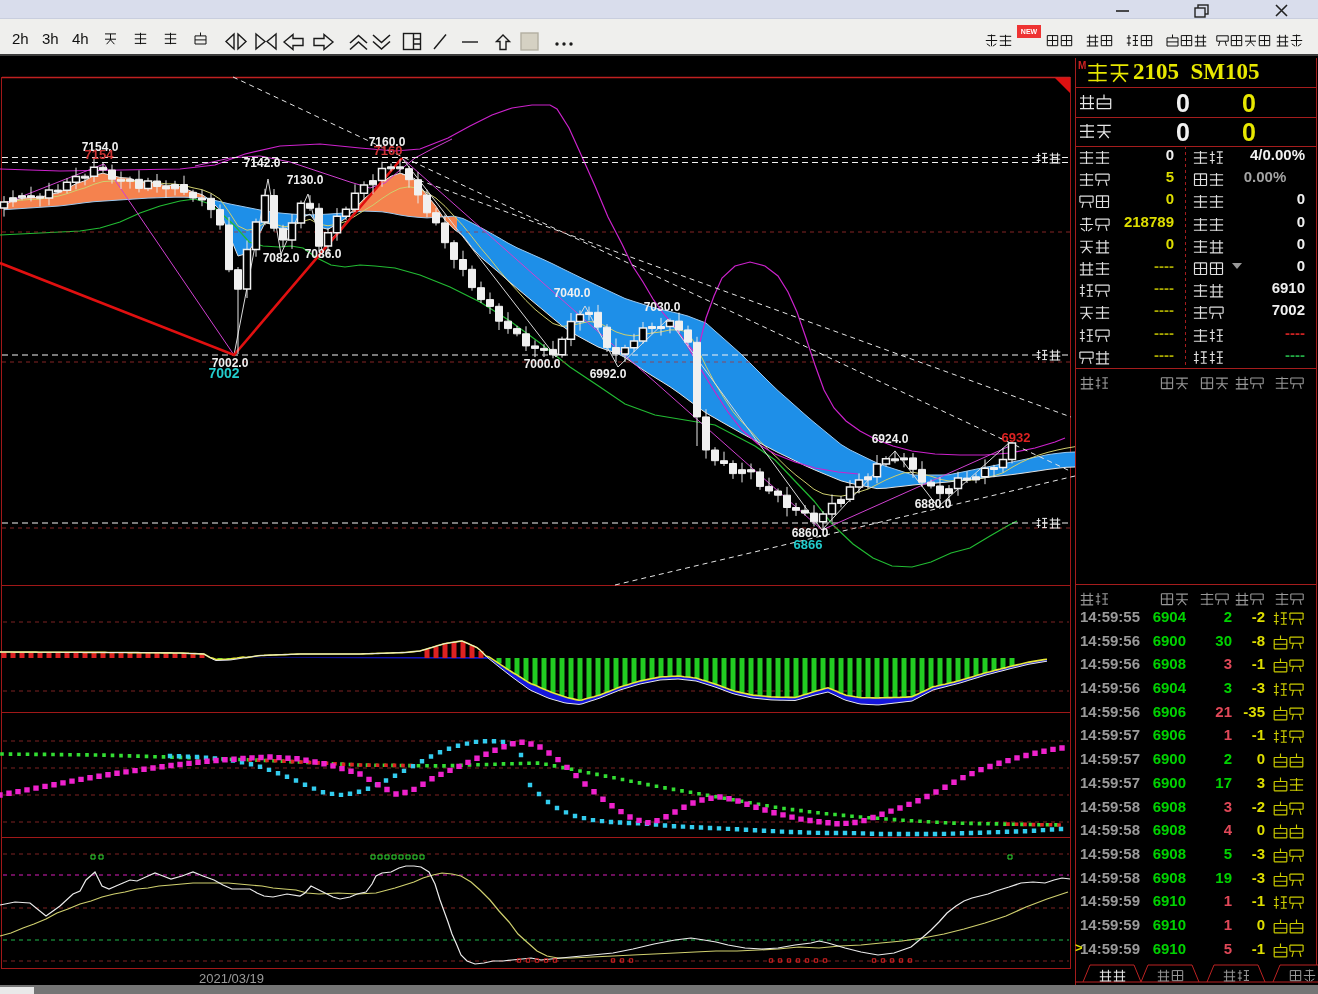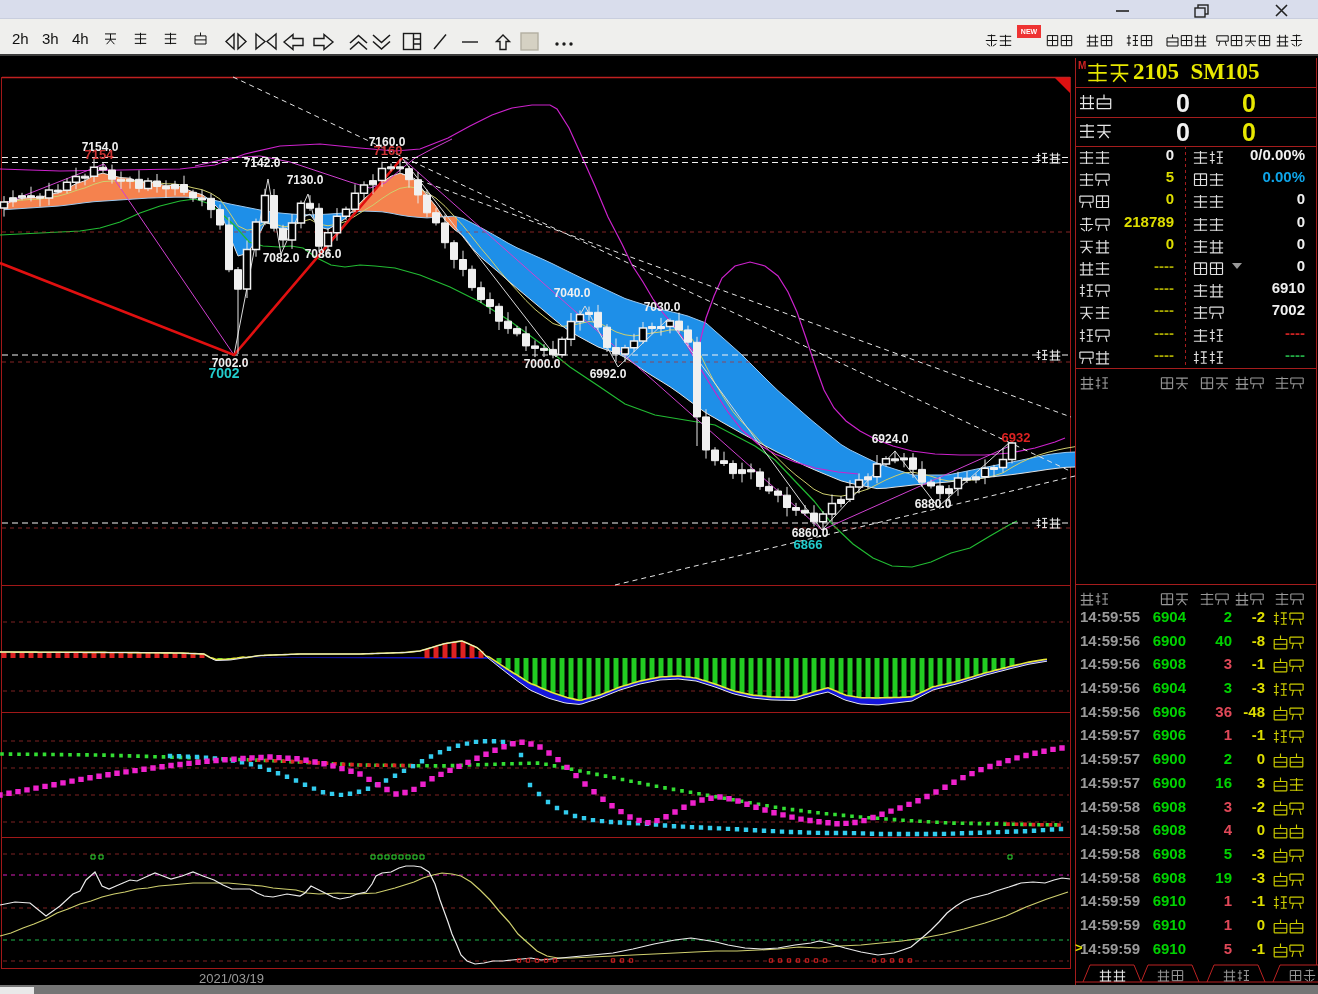--- a/index.html
+++ b/index.html
@@ -204,33 +204,33 @@
         <path d="M0.9 2.7L14.1 2.7M0.9 7.8L14.1 7.8M0.9 13.2L14.1 13.2M7.5 0.9L7.5 14.1" stroke="#e0e0e0" stroke-width="1.15" fill="none"></path>
       </svg><span style="display:inline-block;width:1px"></span><svg width="15" height="15" style="vertical-align:-2px" viewBox="0 0 15 15">
         <path d="M0.9 2.7L14.1 2.7M0.9 7.8L14.1 7.8M0.9 13.2L14.1 13.2M7.5 0.9L7.5 14.1" stroke="#e0e0e0" stroke-width="1.15" fill="none"></path>
       </svg><span style="display:inline-block;width:1px"></span></div>
     <div style="position:absolute;left:20px;top:90px;width:79px;text-align:right;color:#f0f0f0;font:bold 15px 'Liberation Sans'">0</div>
     <div style="position:absolute;left:118px;top:93px"><svg width="15" height="15" style="vertical-align:-2px" viewBox="0 0 15 15">
         <path d="M0.9 2.7L14.1 2.7M0.9 7.8L14.1 7.8M0.9 13.2L14.1 13.2M7.5 0.9L7.5 14.1" stroke="#e0e0e0" stroke-width="1.15" fill="none"></path>
       </svg><span style="display:inline-block;width:1px"></span><svg width="15" height="15" style="vertical-align:-2px" viewBox="0 0 15 15">
         <path d="M3.3 1.2L3.3 13.8M0.9 4.5L5.7 4.5M0.9 10.5L5.7 10.5M7.8 1.8L13.8 1.8M7.8 7.5L13.8 7.5M7.8 13.2L13.8 13.2M10.8 1.8L10.8 13.2" stroke="#e0e0e0" stroke-width="1.15" fill="none"></path>
       </svg><span style="display:inline-block;width:1px"></span></div>
-    <div style="position:absolute;left:150px;top:90px;width:80px;text-align:right;color:#f0f0f0;font:bold 15px 'Liberation Sans'">0/0.00%</div>
+    <div style="position:absolute;left:150px;top:90px;width:80px;text-align:right;color:#f0f0f0;font:bold 15px 'Liberation Sans'">4/0.00%</div>
     <div style="position:absolute;left:4px;top:115px"><svg width="15" height="15" style="vertical-align:-2px" viewBox="0 0 15 15">
         <path d="M0.9 2.7L14.1 2.7M0.9 7.8L14.1 7.8M0.9 13.2L14.1 13.2M7.5 0.9L7.5 14.1" stroke="#e0e0e0" stroke-width="1.15" fill="none"></path>
       </svg><span style="display:inline-block;width:1px"></span><svg width="15" height="15" style="vertical-align:-2px" viewBox="0 0 15 15">
         <path d="M0.9 2.1L14.1 2.1M0.9 2.1L0.9 8.2M14.1 2.1L14.1 8.2M0.9 8.2L14.1 8.2M4.5 8.2L3.0 13.8M10.5 8.2L12.0 13.8" stroke="#e0e0e0" stroke-width="1.15" fill="none"></path>
       </svg><span style="display:inline-block;width:1px"></span></div>
     <div style="position:absolute;left:20px;top:112px;width:79px;text-align:right;color:#dddd00;font:bold 15px 'Liberation Sans'">5</div>
     <div style="position:absolute;left:118px;top:115px"><svg width="15" height="15" style="vertical-align:-2px" viewBox="0 0 15 15">
         <path d="M1.5 1.8L13.5 1.8M1.5 1.8L1.5 13.5M13.5 1.8L13.5 13.5M1.5 13.5L13.5 13.5M1.5 7.5L13.5 7.5M7.5 1.8L7.5 13.5" stroke="#e0e0e0" stroke-width="1.15" fill="none"></path>
       </svg><span style="display:inline-block;width:1px"></span><svg width="15" height="15" style="vertical-align:-2px" viewBox="0 0 15 15">
         <path d="M0.9 2.7L14.1 2.7M0.9 7.8L14.1 7.8M0.9 13.2L14.1 13.2M7.5 0.9L7.5 14.1" stroke="#e0e0e0" stroke-width="1.15" fill="none"></path>
       </svg><span style="display:inline-block;width:1px"></span></div>
-    <div style="position:absolute;left:150px;top:112px;width:80px;text-align:right;color:#0ea5e9;font:bold 15px 'Liberation Sans'">0.00%</div>
+    <div style="position:absolute;left:150px;top:112px;width:80px;text-align:center;color:#a3a3a3;font:bold 15px 'Liberation Sans'">0.00%</div>
     <div style="position:absolute;left:4px;top:137px"><svg width="15" height="15" style="vertical-align:-2px" viewBox="0 0 15 15">
         <path d="M0.9 2.1L14.1 2.1M0.9 2.1L0.9 8.2M14.1 2.1L14.1 8.2M0.9 8.2L14.1 8.2M4.5 8.2L3.0 13.8M10.5 8.2L12.0 13.8" stroke="#e0e0e0" stroke-width="1.15" fill="none"></path>
       </svg><span style="display:inline-block;width:1px"></span><svg width="15" height="15" style="vertical-align:-2px" viewBox="0 0 15 15">
         <path d="M1.5 1.8L13.5 1.8M1.5 1.8L1.5 13.5M13.5 1.8L13.5 13.5M1.5 13.5L13.5 13.5M1.5 7.5L13.5 7.5M7.5 1.8L7.5 13.5" stroke="#e0e0e0" stroke-width="1.15" fill="none"></path>
       </svg><span style="display:inline-block;width:1px"></span></div>
     <div style="position:absolute;left:20px;top:134px;width:79px;text-align:right;color:#dddd00;font:bold 15px 'Liberation Sans'">0</div>
     <div style="position:absolute;left:118px;top:137px"><svg width="15" height="15" style="vertical-align:-2px" viewBox="0 0 15 15">
         <path d="M0.9 2.7L14.1 2.7M0.9 7.8L14.1 7.8M0.9 13.2L14.1 13.2M7.5 0.9L7.5 14.1" stroke="#e0e0e0" stroke-width="1.15" fill="none"></path>
       </svg><span style="display:inline-block;width:1px"></span><svg width="15" height="15" style="vertical-align:-2px" viewBox="0 0 15 15">
         <path d="M0.9 2.7L14.1 2.7M0.9 7.8L14.1 7.8M0.9 13.2L14.1 13.2M7.5 0.9L7.5 14.1" stroke="#e0e0e0" stroke-width="1.15" fill="none"></path>
@@ -378,21 +378,21 @@
     <div style="position:absolute;left:55px;top:552px;width:56px;text-align:right;color:#00d200;font:bold 15px 'Liberation Sans'">6904</div>
     <div style="position:absolute;left:115px;top:552px;width:42px;text-align:right;color:#00d200;font:bold 15px 'Liberation Sans'">2</div>
     <div style="position:absolute;left:155px;top:552px;width:35px;text-align:right;color:#dddd00;font:bold 15px 'Liberation Sans'">-2</div>
     <div style="position:absolute;left:198px;top:554px"><svg width="15" height="15" style="vertical-align:-2px" viewBox="0 0 15 15">
         <path d="M3.3 1.2L3.3 13.8M0.9 4.5L5.7 4.5M0.9 10.5L5.7 10.5M7.8 1.8L13.8 1.8M7.8 7.5L13.8 7.5M7.8 13.2L13.8 13.2M10.8 1.8L10.8 13.2" stroke="#cccc00" stroke-width="1.15" fill="none"></path>
       </svg><span style="display:inline-block;width:1px"></span><svg width="15" height="15" style="vertical-align:-2px" viewBox="0 0 15 15">
         <path d="M0.9 2.1L14.1 2.1M0.9 2.1L0.9 8.2M14.1 2.1L14.1 8.2M0.9 8.2L14.1 8.2M4.5 8.2L3.0 13.8M10.5 8.2L12.0 13.8" stroke="#cccc00" stroke-width="1.15" fill="none"></path>
       </svg><span style="display:inline-block;width:1px"></span></div>
     <div style="position:absolute;left:5px;top:576px;color:#9a9a9a;font:bold 15px 'Liberation Sans'">14:59:56</div>
     <div style="position:absolute;left:55px;top:576px;width:56px;text-align:right;color:#00d200;font:bold 15px 'Liberation Sans'">6900</div>
-    <div style="position:absolute;left:115px;top:576px;width:42px;text-align:right;color:#00d200;font:bold 15px 'Liberation Sans'">40</div>
+    <div style="position:absolute;left:115px;top:576px;width:42px;text-align:right;color:#00d200;font:bold 15px 'Liberation Sans'">30</div>
     <div style="position:absolute;left:155px;top:576px;width:35px;text-align:right;color:#dddd00;font:bold 15px 'Liberation Sans'">-8</div>
     <div style="position:absolute;left:198px;top:578px"><svg width="15" height="15" style="vertical-align:-2px" viewBox="0 0 15 15">
         <path d="M7.5 0.6L7.5 4.5M1.2 4.5L13.8 4.5M1.2 4.5L1.2 13.8M13.8 4.5L13.8 13.8M1.2 13.8L13.8 13.8M1.2 9.2L13.8 9.2" stroke="#cccc00" stroke-width="1.15" fill="none"></path>
       </svg><span style="display:inline-block;width:1px"></span><svg width="15" height="15" style="vertical-align:-2px" viewBox="0 0 15 15">
         <path d="M0.9 2.1L14.1 2.1M0.9 2.1L0.9 8.2M14.1 2.1L14.1 8.2M0.9 8.2L14.1 8.2M4.5 8.2L3.0 13.8M10.5 8.2L12.0 13.8" stroke="#cccc00" stroke-width="1.15" fill="none"></path>
       </svg><span style="display:inline-block;width:1px"></span></div>
     <div style="position:absolute;left:5px;top:599px;color:#9a9a9a;font:bold 15px 'Liberation Sans'">14:59:56</div>
     <div style="position:absolute;left:55px;top:599px;width:56px;text-align:right;color:#00d200;font:bold 15px 'Liberation Sans'">6908</div>
     <div style="position:absolute;left:115px;top:599px;width:42px;text-align:right;color:#e04858;font:bold 15px 'Liberation Sans'">3</div>
     <div style="position:absolute;left:155px;top:599px;width:35px;text-align:right;color:#dddd00;font:bold 15px 'Liberation Sans'">-1</div>
@@ -405,22 +405,22 @@
     <div style="position:absolute;left:55px;top:623px;width:56px;text-align:right;color:#00d200;font:bold 15px 'Liberation Sans'">6904</div>
     <div style="position:absolute;left:115px;top:623px;width:42px;text-align:right;color:#00d200;font:bold 15px 'Liberation Sans'">3</div>
     <div style="position:absolute;left:155px;top:623px;width:35px;text-align:right;color:#dddd00;font:bold 15px 'Liberation Sans'">-3</div>
     <div style="position:absolute;left:198px;top:625px"><svg width="15" height="15" style="vertical-align:-2px" viewBox="0 0 15 15">
         <path d="M3.3 1.2L3.3 13.8M0.9 4.5L5.7 4.5M0.9 10.5L5.7 10.5M7.8 1.8L13.8 1.8M7.8 7.5L13.8 7.5M7.8 13.2L13.8 13.2M10.8 1.8L10.8 13.2" stroke="#cccc00" stroke-width="1.15" fill="none"></path>
       </svg><span style="display:inline-block;width:1px"></span><svg width="15" height="15" style="vertical-align:-2px" viewBox="0 0 15 15">
         <path d="M0.9 2.1L14.1 2.1M0.9 2.1L0.9 8.2M14.1 2.1L14.1 8.2M0.9 8.2L14.1 8.2M4.5 8.2L3.0 13.8M10.5 8.2L12.0 13.8" stroke="#cccc00" stroke-width="1.15" fill="none"></path>
       </svg><span style="display:inline-block;width:1px"></span></div>
     <div style="position:absolute;left:5px;top:647px;color:#9a9a9a;font:bold 15px 'Liberation Sans'">14:59:56</div>
     <div style="position:absolute;left:55px;top:647px;width:56px;text-align:right;color:#00d200;font:bold 15px 'Liberation Sans'">6906</div>
-    <div style="position:absolute;left:115px;top:647px;width:42px;text-align:right;color:#e04858;font:bold 15px 'Liberation Sans'">36</div>
-    <div style="position:absolute;left:155px;top:647px;width:35px;text-align:right;color:#dddd00;font:bold 15px 'Liberation Sans'">-48</div>
+    <div style="position:absolute;left:115px;top:647px;width:42px;text-align:right;color:#e04858;font:bold 15px 'Liberation Sans'">21</div>
+    <div style="position:absolute;left:155px;top:647px;width:35px;text-align:right;color:#dddd00;font:bold 15px 'Liberation Sans'">-35</div>
     <div style="position:absolute;left:198px;top:649px"><svg width="15" height="15" style="vertical-align:-2px" viewBox="0 0 15 15">
         <path d="M7.5 0.6L7.5 4.5M1.2 4.5L13.8 4.5M1.2 4.5L1.2 13.8M13.8 4.5L13.8 13.8M1.2 13.8L13.8 13.8M1.2 9.2L13.8 9.2" stroke="#cccc00" stroke-width="1.15" fill="none"></path>
       </svg><span style="display:inline-block;width:1px"></span><svg width="15" height="15" style="vertical-align:-2px" viewBox="0 0 15 15">
         <path d="M0.9 2.1L14.1 2.1M0.9 2.1L0.9 8.2M14.1 2.1L14.1 8.2M0.9 8.2L14.1 8.2M4.5 8.2L3.0 13.8M10.5 8.2L12.0 13.8" stroke="#cccc00" stroke-width="1.15" fill="none"></path>
       </svg><span style="display:inline-block;width:1px"></span></div>
     <div style="position:absolute;left:5px;top:670px;color:#9a9a9a;font:bold 15px 'Liberation Sans'">14:59:57</div>
     <div style="position:absolute;left:55px;top:670px;width:56px;text-align:right;color:#00d200;font:bold 15px 'Liberation Sans'">6906</div>
     <div style="position:absolute;left:115px;top:670px;width:42px;text-align:right;color:#e04858;font:bold 15px 'Liberation Sans'">1</div>
     <div style="position:absolute;left:155px;top:670px;width:35px;text-align:right;color:#dddd00;font:bold 15px 'Liberation Sans'">-1</div>
     <div style="position:absolute;left:198px;top:672px"><svg width="15" height="15" style="vertical-align:-2px" viewBox="0 0 15 15">
@@ -432,21 +432,21 @@
     <div style="position:absolute;left:55px;top:694px;width:56px;text-align:right;color:#00d200;font:bold 15px 'Liberation Sans'">6900</div>
     <div style="position:absolute;left:115px;top:694px;width:42px;text-align:right;color:#00d200;font:bold 15px 'Liberation Sans'">2</div>
     <div style="position:absolute;left:155px;top:694px;width:35px;text-align:right;color:#dddd00;font:bold 15px 'Liberation Sans'">0</div>
     <div style="position:absolute;left:198px;top:696px"><svg width="15" height="15" style="vertical-align:-2px" viewBox="0 0 15 15">
         <path d="M7.5 0.6L7.5 4.5M1.2 4.5L13.8 4.5M1.2 4.5L1.2 13.8M13.8 4.5L13.8 13.8M1.2 13.8L13.8 13.8M1.2 9.2L13.8 9.2" stroke="#cccc00" stroke-width="1.15" fill="none"></path>
       </svg><span style="display:inline-block;width:1px"></span><svg width="15" height="15" style="vertical-align:-2px" viewBox="0 0 15 15">
         <path d="M7.5 0.6L7.5 4.5M1.2 4.5L13.8 4.5M1.2 4.5L1.2 13.8M13.8 4.5L13.8 13.8M1.2 13.8L13.8 13.8M1.2 9.2L13.8 9.2" stroke="#cccc00" stroke-width="1.15" fill="none"></path>
       </svg><span style="display:inline-block;width:1px"></span></div>
     <div style="position:absolute;left:5px;top:718px;color:#9a9a9a;font:bold 15px 'Liberation Sans'">14:59:57</div>
     <div style="position:absolute;left:55px;top:718px;width:56px;text-align:right;color:#00d200;font:bold 15px 'Liberation Sans'">6900</div>
-    <div style="position:absolute;left:115px;top:718px;width:42px;text-align:right;color:#00d200;font:bold 15px 'Liberation Sans'">16</div>
+    <div style="position:absolute;left:115px;top:718px;width:42px;text-align:right;color:#00d200;font:bold 15px 'Liberation Sans'">17</div>
     <div style="position:absolute;left:155px;top:718px;width:35px;text-align:right;color:#dddd00;font:bold 15px 'Liberation Sans'">3</div>
     <div style="position:absolute;left:198px;top:720px"><svg width="15" height="15" style="vertical-align:-2px" viewBox="0 0 15 15">
         <path d="M7.5 0.6L7.5 4.5M1.2 4.5L13.8 4.5M1.2 4.5L1.2 13.8M13.8 4.5L13.8 13.8M1.2 13.8L13.8 13.8M1.2 9.2L13.8 9.2" stroke="#cccc00" stroke-width="1.15" fill="none"></path>
       </svg><span style="display:inline-block;width:1px"></span><svg width="15" height="15" style="vertical-align:-2px" viewBox="0 0 15 15">
         <path d="M0.9 2.7L14.1 2.7M0.9 7.8L14.1 7.8M0.9 13.2L14.1 13.2M7.5 0.9L7.5 14.1" stroke="#cccc00" stroke-width="1.15" fill="none"></path>
       </svg><span style="display:inline-block;width:1px"></span></div>
     <div style="position:absolute;left:5px;top:742px;color:#9a9a9a;font:bold 15px 'Liberation Sans'">14:59:58</div>
     <div style="position:absolute;left:55px;top:742px;width:56px;text-align:right;color:#00d200;font:bold 15px 'Liberation Sans'">6908</div>
     <div style="position:absolute;left:115px;top:742px;width:42px;text-align:right;color:#e04858;font:bold 15px 'Liberation Sans'">3</div>
     <div style="position:absolute;left:155px;top:742px;width:35px;text-align:right;color:#dddd00;font:bold 15px 'Liberation Sans'">-2</div>

